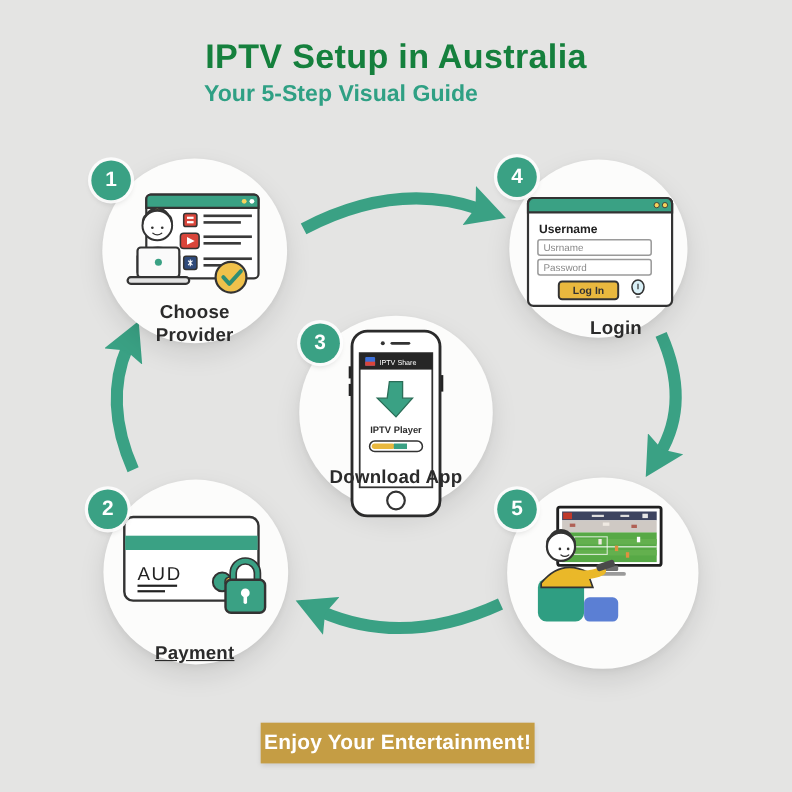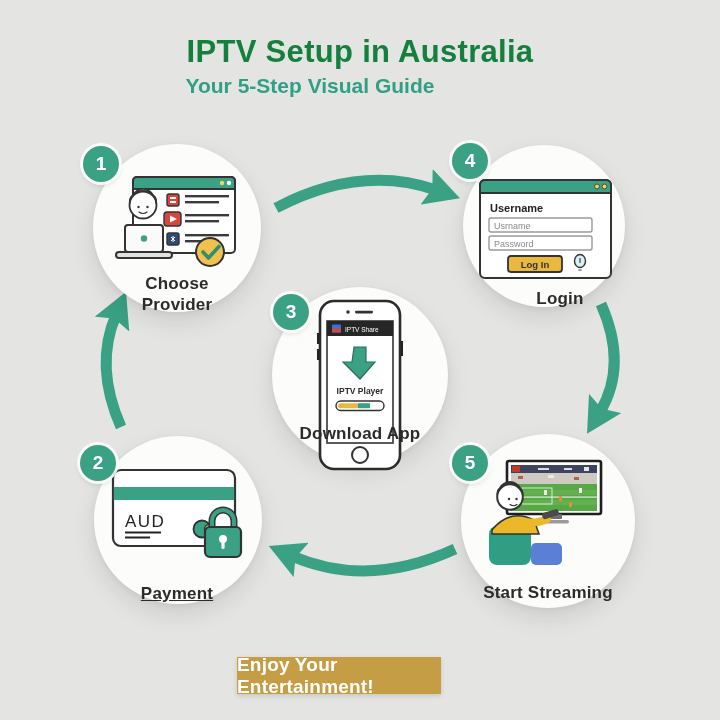--- a/index.html
+++ b/index.html
@@ -26,21 +26,21 @@
     display:flex;align-items:center;justify-content:center;
     box-shadow:0 0 0 3px rgba(255,255,255,.85),0 3px 6px rgba(0,0,0,.15);
   }
   .step-label{
     position:absolute;text-align:center;font-weight:bold;color:#2b2b2b;
     font-size:17px;line-height:1.22;letter-spacing:.2px;
   }
   .illus{position:absolute;}
   .arrows{position:absolute;left:0;top:0;pointer-events:none;}
   .banner{
-    position:absolute;left:237px;top:657px;width:204px;height:37px;
+    position:absolute;left:237px;top:657px;width:249px;height:37px;
     background:#c59d44;color:#ffffff;font-size:19px;font-weight:bold;
     display:flex;align-items:center;justify-content:center;letter-spacing:.2px;
     box-shadow:0 2px 5px rgba(0,0,0,.12);
   }
   svg text{font-family:"Liberation Sans",sans-serif;}
 </style>
 </head>
 <body>
 
 <div class="canvas">
@@ -207,19 +207,18 @@
   <div class="badge" style="left:83px;top:146px;">1</div>
   <div class="badge" style="left:452px;top:143px;">4</div>
   <div class="badge" style="left:273px;top:294px;">3</div>
   <div class="badge" style="left:80px;top:445px;">2</div>
   <div class="badge" style="left:452px;top:445px;">5</div>
 
   <div class="step-label" style="left:122px;top:274px;width:110px;">Choose Provider</div>
   <div class="step-label" style="left:510px;top:289px;width:100px;">Login</div>
   <div class="step-label" style="left:290px;top:424px;width:140px;">Download App</div>
   <div class="step-label" style="left:127px;top:584px;width:100px;text-decoration:underline;">Payment</div>
-  <div class="step-label" style="left:463px;top:583px;width:170px;">Start Streaming</div>
 
   <div class="banner">
     <span>Enjoy Your Entertainment!</span>
   </div>
 
 </div>
 
 </body></html>

